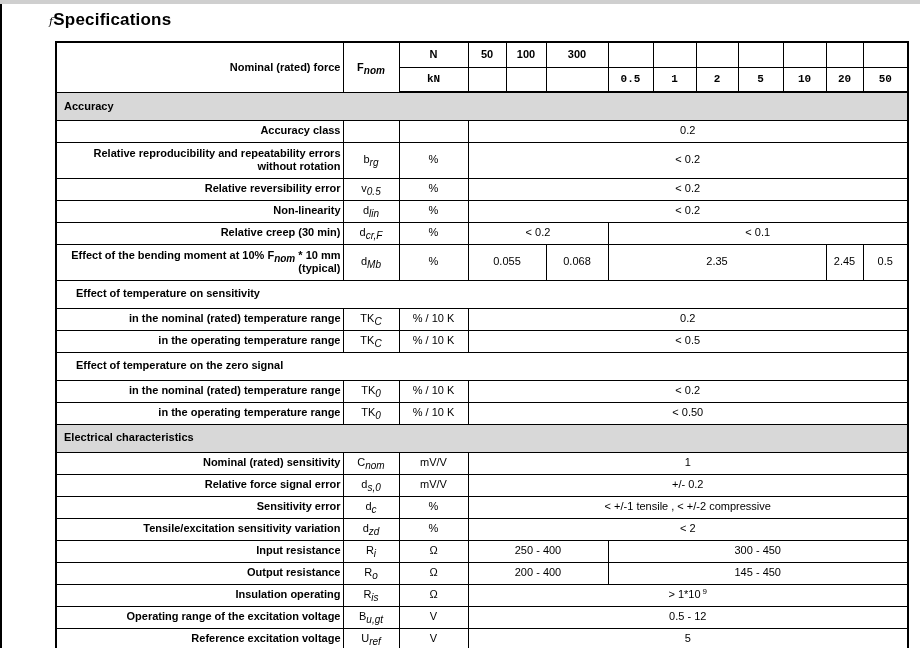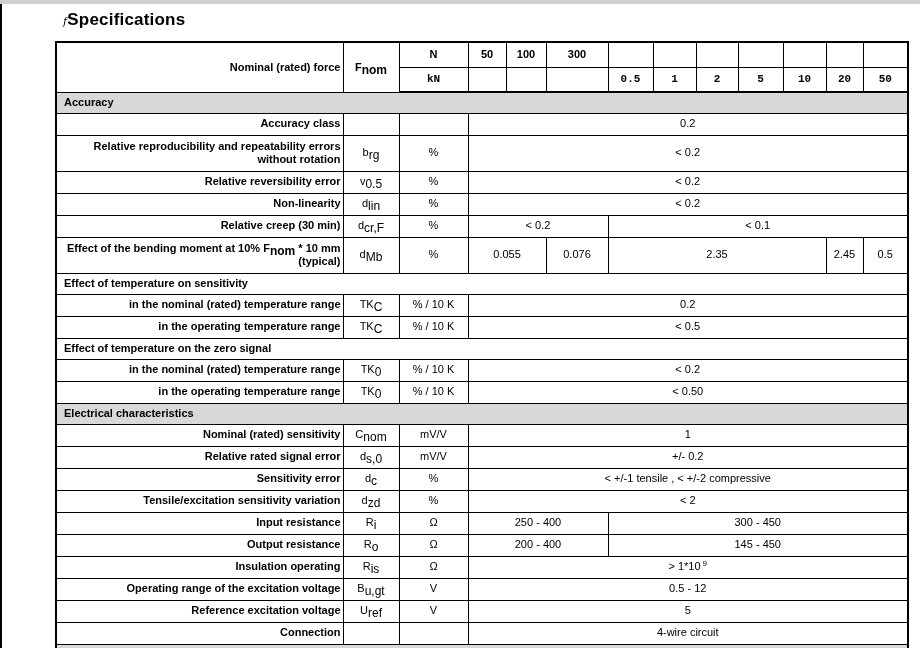--- a/index.html
+++ b/index.html
@@ -15,21 +15,21 @@
     position: absolute; left: 0; top: 0;
     width: 920px; height: 4px;
     background: var(--strip, #cfcfcf);
   }
   .left-edge {
     position: absolute; left: 0; top: 4px;
     width: 2px; height: 644px;
     background: #000;
   }
   .page-title {
-    position: absolute; left: 63px; top: 10px;
+    position: absolute; left: 49px; top: 10px;
     font-size: 17px; font-weight: bold;
     letter-spacing: 0.2px;
   }
   .title-prefix {
     font-style: italic; font-weight: normal;
     font-size: 11px; margin-right: 0px;
     font-family: "DejaVu Serif", serif;
   }
   table.spec {
     position: absolute; left: 55px; top: 41px;
@@ -49,31 +49,31 @@
   }
   thead td { height: 25px; }
   thead tr.force-units td { border-bottom-width: 2px; font-family: Liberation Mono, monospace; }
   td.p {
     text-align: right; font-weight: bold;
     padding-left: 7px; padding-right: 4px;
   }
   td.s, td.u, td.v { text-align: center; }
   td.head-num, td.head-unit { text-align: center; font-weight: bold; }
   td.head-sym { text-align: center; font-weight: bold; }
-  sub { font-size: 12px; line-height: 0; }
+  sub { font-size: 10px; line-height: 0; font-style: italic; }
   sup { font-size: 8px; line-height: 0; margin-left: 2px; }
   tr.h22 { height: 22px; }
   tr.h36 { height: 36px; }
-  tr.h21 { height: 21px; }
+  tr.h21 { height: 28px; }
   tr.section td {
     background: var(--section-bg, #d8d8d8);
     font-weight: bold; text-align: left; padding-left: 7px;
   }
   tr.subsection td {
-    font-weight: bold; text-align: left; padding-left: 7px;
+    font-weight: bold; text-align: left; padding-left: 19px;
   }
   tr.partial { height: 5px; }
   tr.partial td { background: var(--section-bg, #d8d8d8); }
 </style>
 </head>
 <body>
 
 <div class="top-strip"></div>
 <div class="left-edge"></div>
 
@@ -158,21 +158,21 @@
         <td class="s"><span>d</span><sub>cr,F</sub></td>
         <td class="u">%</td>
         <td class="v" colspan="3"><span>&lt; 0.2</span></td>
         <td class="v" colspan="7"><span>&lt; 0.1</span></td>
       </tr>
       <tr class="h36">
         <td class="p"><span>Effect of the bending moment at 10% F</span><sub>nom</sub><span> * 10 mm (typical)</span></td>
         <td class="s"><span>d</span><sub>Mb</sub></td>
         <td class="u">%</td>
         <td class="v" colspan="2"><span>0.055</span></td>
-        <td class="v" colspan="1"><span>0.076</span></td>
+        <td class="v" colspan="1"><span>0.068</span></td>
         <td class="v" colspan="5"><span>2.35</span></td>
         <td class="v" colspan="1"><span>2.45</span></td>
         <td class="v" colspan="1"><span>0.5</span></td>
       </tr>
       <tr class="subsection h21">
         <td colspan="13">Effect of temperature on sensitivity</td>
       </tr>
       <tr class="h22">
         <td class="p">in the nominal (rated) temperature range</td>
         <td class="s"><span>TK</span><sub>C</sub></td>
@@ -203,21 +203,21 @@
       <tr class="section h21">
         <td colspan="13">Electrical characteristics</td>
       </tr>
       <tr class="h22">
         <td class="p">Nominal (rated) sensitivity</td>
         <td class="s"><span>C</span><sub>nom</sub></td>
         <td class="u">mV/V</td>
         <td class="v" colspan="10"><span>1</span></td>
       </tr>
       <tr class="h22">
-        <td class="p">Relative rated signal error</td>
+        <td class="p">Relative force signal error</td>
         <td class="s"><span>d</span><sub>s,0</sub></td>
         <td class="u">mV/V</td>
         <td class="v" colspan="10"><span>+/- 0.2</span></td>
       </tr>
       <tr class="h22">
         <td class="p">Sensitivity error</td>
         <td class="s"><span>d</span><sub>c</sub></td>
         <td class="u">%</td>
         <td class="v" colspan="10"><span>&lt; +/-1 tensile , &lt; +/-2 compressive</span></td>
       </tr>

